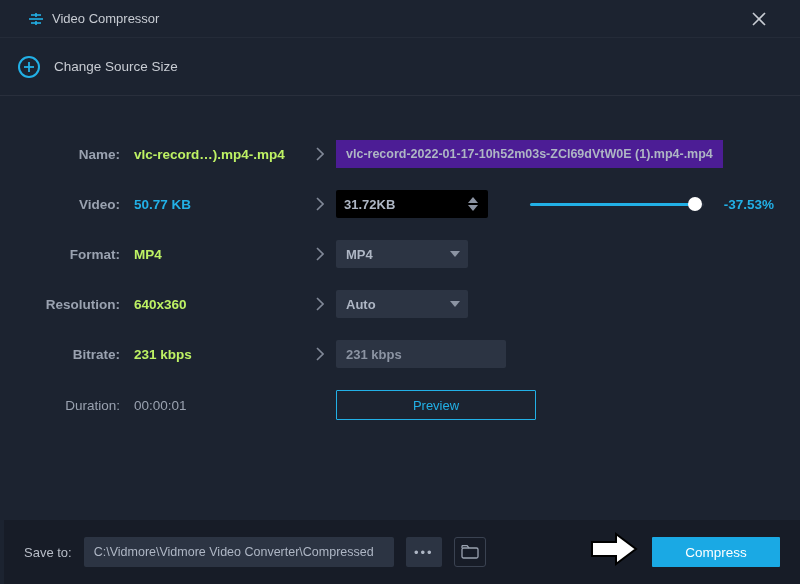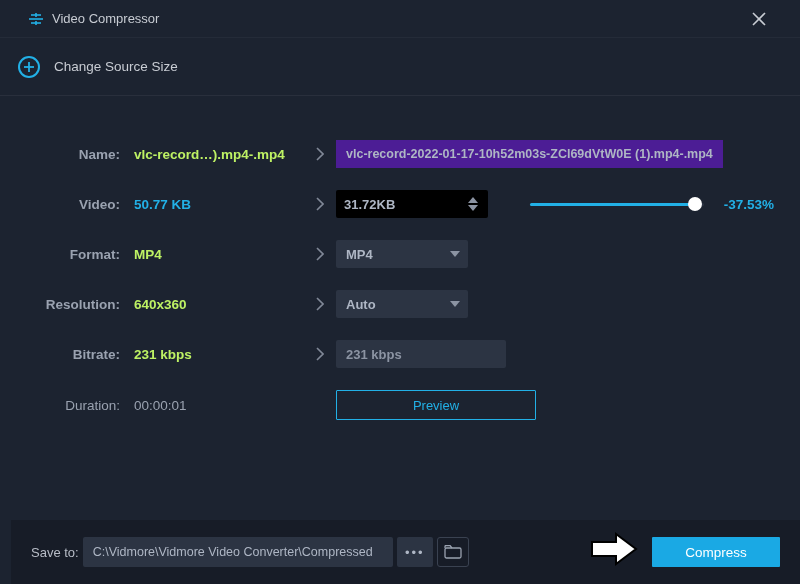--- a/index.html
+++ b/index.html
@@ -28,21 +28,21 @@
   .slider-wrap { display: flex; align-items: center; flex: 1; margin-left: 42px; gap: 14px; }
   .slider { flex: 1; position: relative; height: 20px; display: flex; align-items: center; cursor: pointer; }
   .slider .track { position: absolute; left: 0; right: 0; height: 3px; background: #2c3443; border-radius: 2px; }
   .slider .fill { position: absolute; left: 0; width: 95%; height: 3px; background: #22b0e6; border-radius: 2px; }
   .slider .thumb { position: absolute; left: 95%; transform: translate(-50%, 0); width: 14px; height: 14px; background: #fff; border-radius: 50%; }
   .pct { color: #22b0e6; font-size: 13.5px; min-width: 56px; text-align: right; }
   .preview-row { display: flex; align-items: center; }
   .preview-row .lbl { width: 108px; text-align: right; font-size: 13.5px; color: #9aa2b0; padding-right: 14px; }
   .preview-row .durval { width: 202px; font-size: 13.5px; color: #9aa2b0; }
   .preview-btn { width: 200px; height: 30px; border: 1px solid #22b0e6; color: #22b0e6; background: transparent; font-size: 13px; cursor: pointer; display: flex; align-items: center; justify-content: center; border-radius: 1px; }
-  .footer { position: absolute; left: 11px; right: 0; bottom: 0; height: 64px; background: #171c27; display: flex; align-items: center; padding: 0 20px; gap: 4px; }
+  .footer { position: absolute; left: 4px; right: 0; bottom: 0; height: 64px; background: #171c27; display: flex; align-items: center; padding: 0 20px; gap: 12px; }
   .footer .savelbl { font-size: 13px; color: #b8bdc7; }
   .pathbox { width: 310px; height: 30px; background: #2c3443; border-radius: 2px; display: flex; align-items: center; padding: 0 10px; font-size: 12.5px; color: #aeb6c4; }
   .dots-btn { width: 36px; height: 30px; background: #2c3443; border-radius: 2px; display: flex; align-items: center; justify-content: center; font-size: 13px; color: #aeb6c4; cursor: pointer; letter-spacing: 2px; }
   .folder-btn { width: 32px; height: 30px; display: flex; align-items: center; justify-content: center; cursor: pointer; color: #9aa2b0; border: 1px solid #3a4251; border-radius: 3px; }
   .compress-btn { margin-left: auto; width: 128px; height: 30px; background: #1aa9e4; color: #fff; font-size: 13.5px; border: none; border-radius: 1px; cursor: pointer; }
   .arrow-callout { position: absolute; right: 162px; bottom: 18px; pointer-events: none; }
   svg { display: block; }
 </style>
 </head>
 <body>

